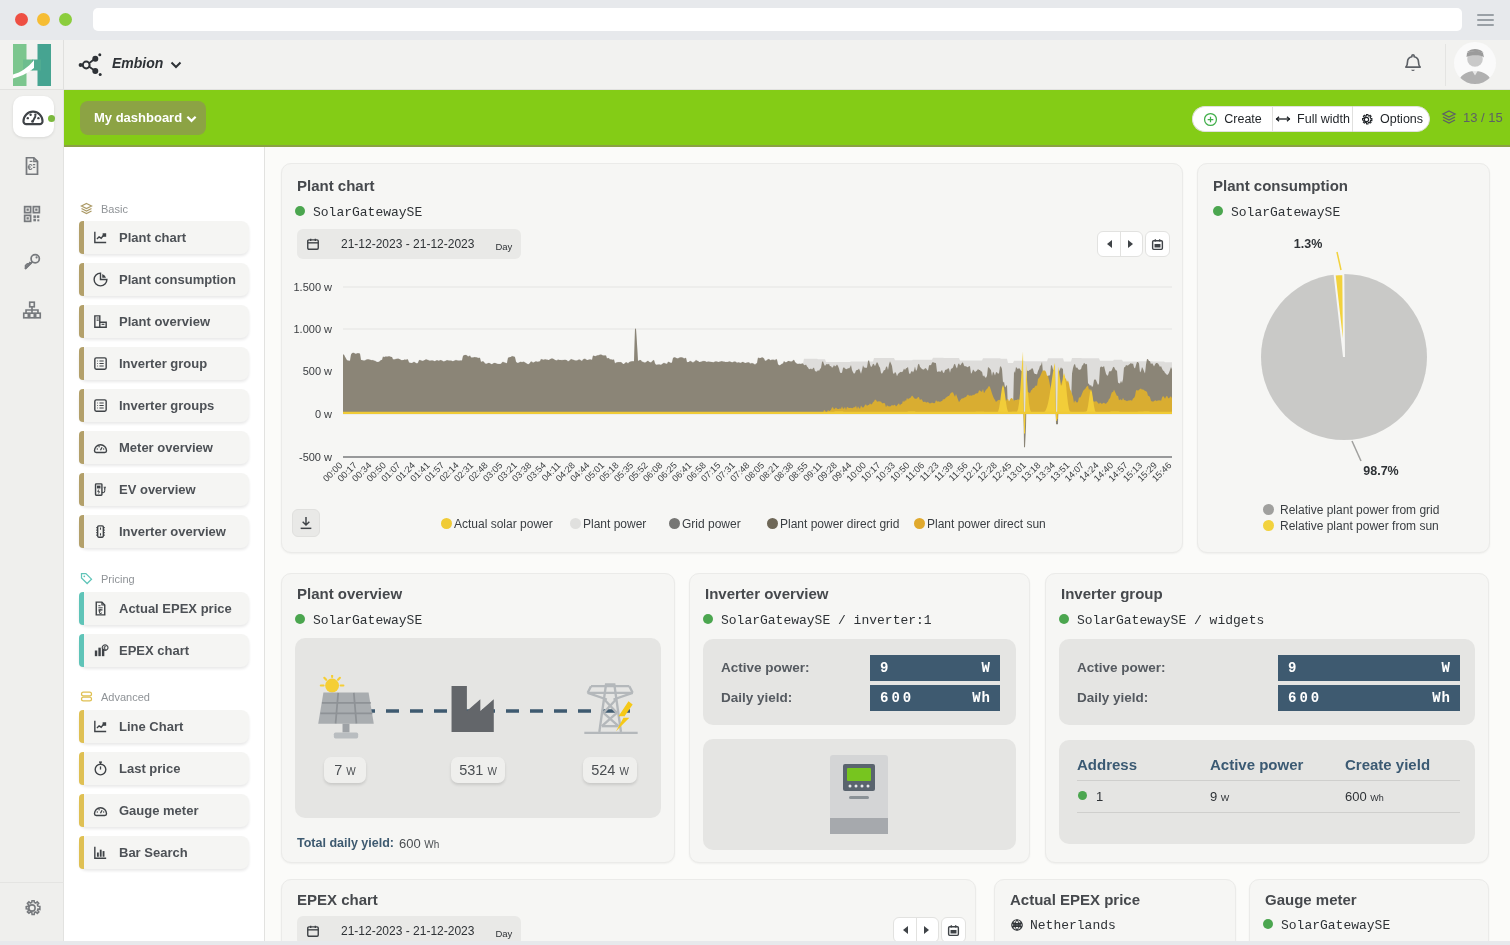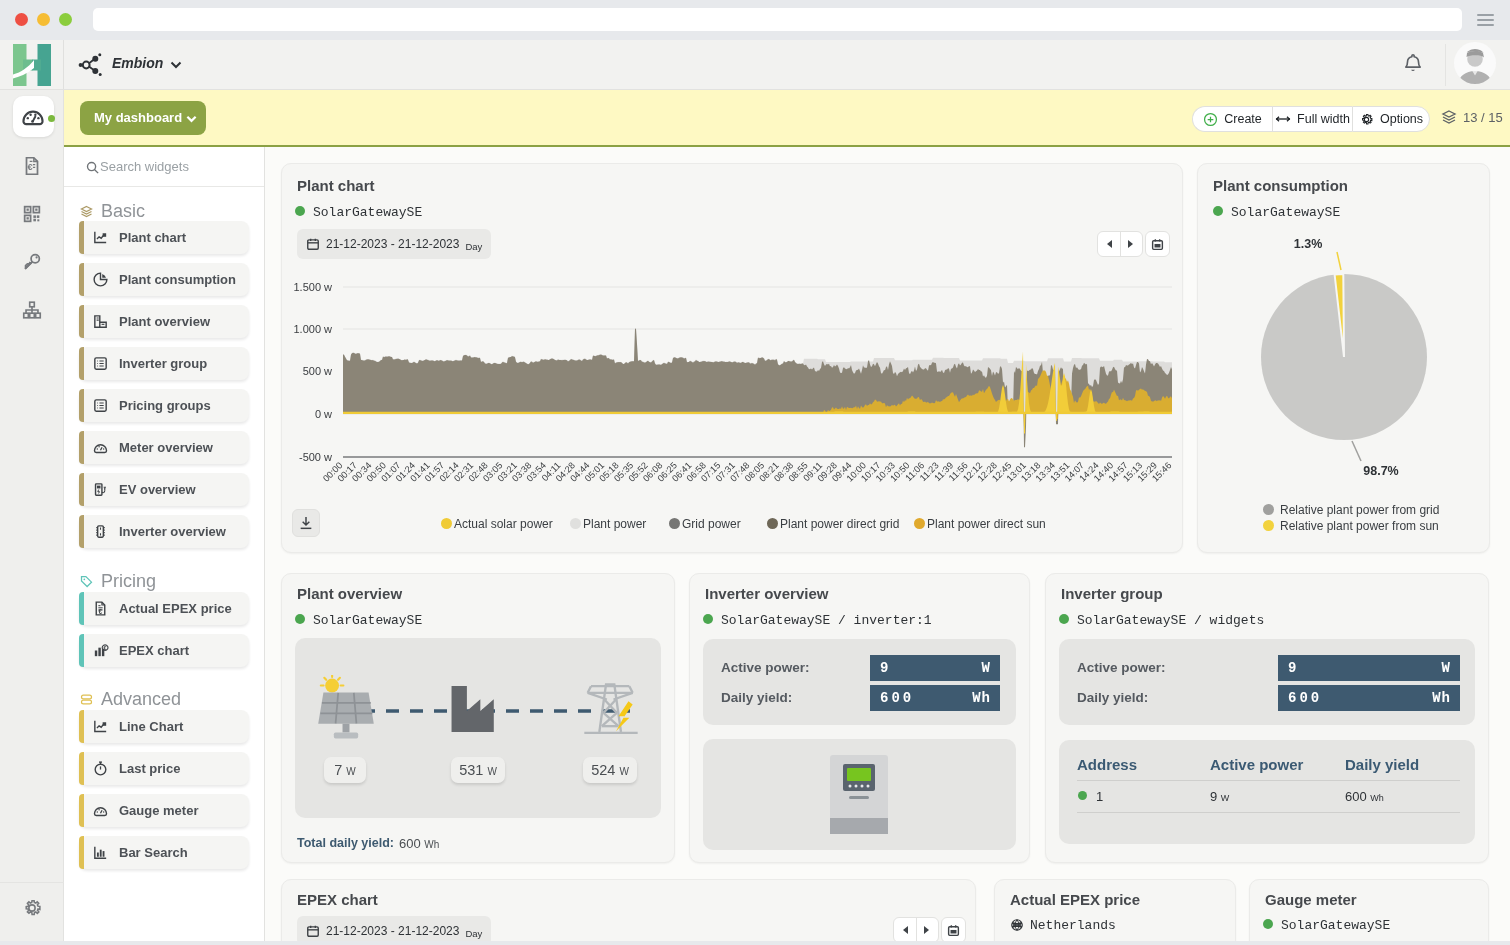--- a/index.html
+++ b/index.html
@@ -15,45 +15,45 @@
 #header { position:absolute; left:0; top:40px; width:1510px; height:50px; background:#f2f2f0; border-bottom:1px solid #e2e2e0;font-style:italic; }
 #logocell { position:absolute; left:0; top:0; width:64px; height:49px; border-right:1px solid #e0e0de; }
 #hdrdiv { position:absolute; left:1445px; top:4px; height:42px; border-left:1px solid #e4e4e2; }
 
 
 #leftbar { position:absolute; left:0; top:90px; width:64px; height:855px; background:#efefed; border-right:1px solid #e2e2e0; }
 .sbic { position:absolute; left:21px; }
 #activebox { position:absolute; left:13px; top:6px; width:41px; height:41px; background:#fff; border-radius:10px; box-shadow:0 1px 3px rgba(0,0,0,.1); }
 
 
-#toolbar { position:absolute; left:64px; top:90px; width:1446px; height:57px; background:#fef9c3; border-bottom:2px solid #8ba144;text-decoration:underline; }
+#toolbar { position:absolute; left:64px; top:90px; width:1446px; height:57px; background:#84cc16; border-bottom:2px solid #8ba144;text-decoration:underline; }
 #mydash { position:absolute; left:16px; top:11px; width:126px; height:34px; background:#8ca344; border-radius:8px; color:#fff; font-weight:bold; font-size:13px; line-height:34px; text-align:left; padding-left:14px; }
 #mydash svg { position:absolute; right:9px; top:14px; }
 #btngroup { position:absolute; left:1128px; top:16px; height:26px; display:flex; }
 .tbtn { height:26px; background:#fff; border:1px solid #e0e0de; border-right:none; font-size:12.5px; color:#1f2327; display:flex; align-items:center; justify-content:center; gap:6px; }
 .tbtn:first-child { border-radius:13px 0 0 13px; }
 .tbtn:last-child { border-radius:0 13px 13px 0; border-right:1px solid #e0e0de; }
 #counter { position:absolute; left:1377px; top:19px; font-size:13px; color:#5d6166; display:flex; align-items:center; gap:6px; }
 
 
 #widgets { position:absolute; left:64px; top:147px; width:201px; height:794px; background:#fff; border-right:1px solid #e2e2e0; }
 #searchrow { position:absolute; left:0; top:0; width:200px; height:40px; border-bottom:1px solid #e8e8e6; }
-.sect { position:absolute; left:15px; font-size:18px; color:#8f9397; display:flex; align-items:center; gap:7px; }
+.sect { position:absolute; left:15px; font-size:11px; color:#8f9397; display:flex; align-items:center; gap:7px; }
 .wbtn { position:absolute; left:15px; width:170px; height:33px; background:#f5f5f3; border-radius:8px; box-shadow:0 2px 3px rgba(0,0,0,.09); }
 .acc { position:absolute; left:0; top:0; width:5px; height:33px; border-radius:4px 0 0 4px; }
 .wic { position:absolute; left:13px; top:8px; }
 .wlb { position:absolute; left:40px; top:0; line-height:33px; font-size:13px; font-weight:bold; color:#4d5156; white-space:nowrap; }
 
 
 #content { position:absolute; left:265px; top:147px; width:1245px; height:794px; background:#fbfbf9; }
 .card { position:absolute; background:#f6f6f4; border:1px solid #ebebe9; border-radius:10px; box-shadow:0 1px 2px rgba(0,0,0,.05); }
 .ctitle { position:absolute; font-size:15px; font-weight:bold; color:#46494d; }
 .dot { position:absolute; width:10px; height:10px; border-radius:50%; background:#4ba64f; }
 .sub { position:absolute; font-family:"Liberation Mono",monospace; font-size:13px; color:#2e3236; }
-.chip { position:absolute; height:30px; background:#e9e9e7; border-radius:6px; display:flex; align-items:center; padding:0 9px; gap:6px; }
+.chip { position:absolute; height:30px; background:#e9e9e7; border-radius:6px; display:flex; align-items:center; padding:0 9px; gap:21px; }
 .chiptx { font-size:12px; color:#2e3236; }
 .chipday { font-size:9.5px; color:#2e3236; position:relative; top:2px; }
 .nav { position:absolute; width:46px; height:26px; background:#fff; border:1px solid #e2e2e0; border-radius:6px; display:flex; }
 .navseg { width:23px; display:flex; align-items:center; justify-content:center; }
 .navcal { position:absolute; width:25px; height:26px; background:#fff; border:1px solid #e2e2e0; border-radius:6px; display:flex; align-items:center; justify-content:center; }
 .ldot { position:absolute; top:518px; width:11px; height:11px; border-radius:50%; }
 .llab { position:absolute; top:517px; font-size:12px; color:#3a3e42; }
 .panel { position:absolute; background:#e5e5e3; border-radius:10px; }
 .vlabel { position:absolute; font-size:13.5px; font-weight:bold; color:#555a60; }
 .vbox { position:absolute; width:130px; height:26px; background:#3e5a70; color:#fff; font-family:"Liberation Mono",monospace; font-weight:bold; font-size:14px; }
@@ -202,27 +202,20 @@
           <path d="M12 8.6a3.4 3.4 0 1 0 0 6.8 3.4 3.4 0 0 0 0-6.8zm8.6 5l-2-.5a6.6 6.6 0 0 1-.6 1.5l1.4 1.6-1.6 1.6-1.6-1.4a6.6 6.6 0 0 1-1.5.6l-.3 2.1h-2.3l-.3-2.1a6.6 6.6 0 0 1-1.5-.6L8.7 17.8 7 16.2l1.4-1.6a6.6 6.6 0 0 1-.6-1.5l-2.1-.3v-2.3l2.1-.3a6.6 6.6 0 0 1 .6-1.5L7 6.9l1.6-1.6 1.6 1.4a6.6 6.6 0 0 1 1.5-.6l.3-2.1h2.3l.3 2.1a6.6 6.6 0 0 1 1.5.6l1.6-1.4 1.6 1.6-1.4 1.6a6.6 6.6 0 0 1 .6 1.5l2.1.3z" fill="none" stroke="#1f2327" stroke-width="1.7"></path>
         </svg>Options</div>
   </div>
   <div id="counter"><svg width="16" height="16" viewBox="0 0 24 24">
         <path d="M12 3l9 4.5-9 4.5-9-4.5z" fill="none" stroke="#5d6166" stroke-width="2"></path>
         <path d="M3 12l9 4.5 9-4.5M3 16.5L12 21l9-4.5" fill="none" stroke="#5d6166" stroke-width="2"></path>
       </svg>13 / 15</div>
 </div>
 
 <div id="widgets">
-  <div id="searchrow">
-    <div style="position:absolute;left:21px;top:13px"><svg width="15" height="15" viewBox="0 0 24 24">
-          <circle cx="10.5" cy="10.5" r="6.5" fill="none" stroke="#6f7377" stroke-width="2.2"></circle>
-          <path d="M15.5 15.5L21 21" stroke="#6f7377" stroke-width="2.2"></path>
-        </svg></div>
-    <div style="position:absolute;left:36px;top:12px;font-size:13px;color:#9aa0a4">Search widgets</div>
-  </div>
   <div class="sect" style="top:54px"><svg width="15" height="15" viewBox="0 0 24 24" style="">
         <path d="M12 4l8 4-8 4-8-4z" fill="none" stroke="#ac9a66" stroke-width="2"></path>
         <path d="M4 12l8 4 8-4M4 16l8 4 8-4" fill="none" stroke="#ac9a66" stroke-width="2"></path>
       </svg>Basic</div>
   <div class="sect" style="top:424px"><svg width="15" height="15" viewBox="0 0 24 24" style="">
         <path d="M4 4h7l9 9-7 7-9-9z" fill="none" stroke="#5fc4b8" stroke-width="2"></path>
         <circle cx="8.5" cy="8.5" r="1.4" fill="#5fc4b8"></circle>
       </svg>Pricing</div>
   <div class="sect" style="top:542px"><svg width="15" height="15" viewBox="0 0 24 24" style="">
         <rect x="4" y="5" width="16" height="6" rx="3" fill="none" stroke="#dfc053" stroke-width="2"></rect>
@@ -263,21 +256,21 @@
           <path d="M7.5 8.5h1M10.5 8.5h6M7.5 12h1M10.5 12h6M7.5 15.5h1M10.5 15.5h6" stroke="#3f4347" stroke-width="1.7"></path>
         </svg></div>
       <div class="wlb">Inverter group</div>
     </div>
 <div class="wbtn" style="top:242px">
       <div class="acc" style="background:#b3a06a"></div>
       <div class="wic"><svg width="17" height="17" viewBox="0 0 24 24" style="">
           <rect x="4" y="4" width="16" height="16" rx="2" fill="none" stroke="#3f4347" stroke-width="2"></rect>
           <path d="M7.5 8.5h1M10.5 8.5h6M7.5 12h1M10.5 12h6M7.5 15.5h1M10.5 15.5h6" stroke="#3f4347" stroke-width="1.7"></path>
         </svg></div>
-      <div class="wlb">Pricing groups</div>
+      <div class="wlb">Inverter groups</div>
     </div>
 <div class="wbtn" style="top:284px">
       <div class="acc" style="background:#b3a06a"></div>
       <div class="wic"><svg width="17" height="17" viewBox="0 0 24 24" style="">
           <path d="M3.5 16.5a8.5 8.5 0 0 1 17 0 2.5 2.5 0 0 1-2.5 2.5H6a2.5 2.5 0 0 1-2.5-2.5z" fill="none" stroke="#3f4347" stroke-width="2"></path>
           <circle cx="7.5" cy="14" r="1" fill="#3f4347"></circle>
           <circle cx="10" cy="11" r="1" fill="#3f4347"></circle>
           <circle cx="16.5" cy="14" r="1" fill="#3f4347"></circle>
           <path d="M12 16l2.2-4.4" stroke="#3f4347" stroke-width="1.8"></path>
         </svg></div>
@@ -607,21 +600,21 @@
     <span class="r">W</span>
   </div>
 <div class="vlabel" style="left:1077px;top:690px">Daily yield:</div>
 <div class="vbox" style="left:1278px;top:685px;width:182px">
     <span class="l">600</span>
     <span class="r">Wh</span>
   </div>
 <div class="panel" style="left:1059px;top:740px;width:416px;height:104px"></div>
 <div class="thead" style="left:1077px;top:756px">Address</div>
 <div class="thead" style="left:1210px;top:756px">Active power</div>
-<div class="thead" style="left:1345px;top:756px">Daily yield</div>
+<div class="thead" style="left:1345px;top:756px">Create yield</div>
 <div class="hr" style="left:1077px;top:780px;width:383px"></div>
 <div class="dot" style="left:1078px;top:791px;width:9px;height:9px"></div>
 <div class="tcell" style="left:1096px;top:789px">1</div>
 <div class="tcell" style="left:1210px;top:789px">9 <span style="font-size:9px">W</span></div>
 <div class="tcell" style="left:1345px;top:789px">600 <span style="font-size:9px">Wh</span></div>
 <div class="hr" style="left:1077px;top:812px;width:383px"></div>
 
 <div class="card" style="left:281px;top:879px;width:695px;height:120px"></div>
 <div class="ctitle" style="left:297px;top:891px">EPEX chart</div>
 <div class="chip" style="left:297px;top:916px">

